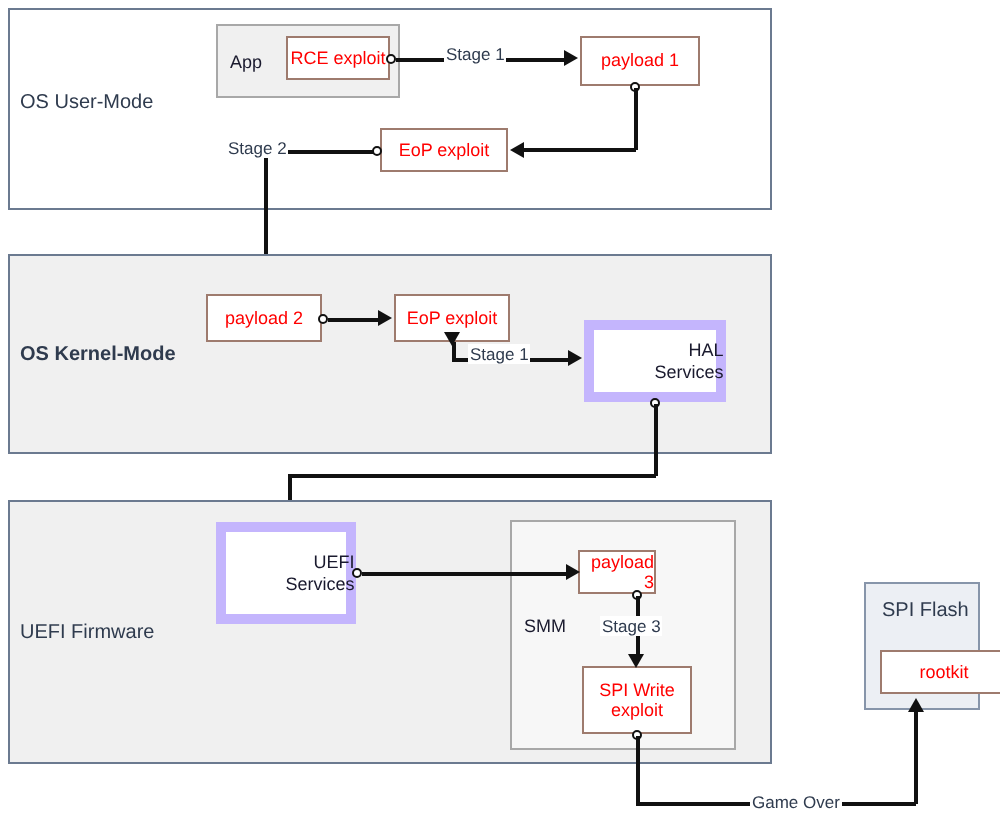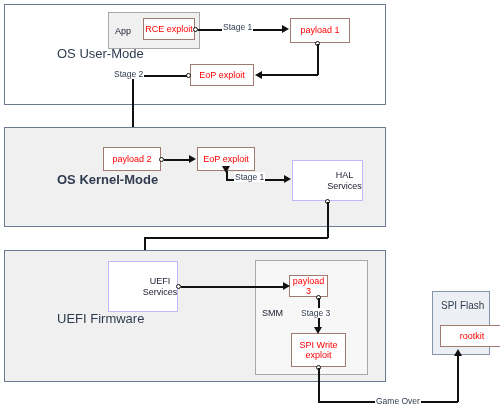--- a/index.html
+++ b/index.html
@@ -16,43 +16,42 @@
     overflow: hidden;
   }
   
   .zone {
     position: absolute;
     box-sizing: border-box;
     border: 1.5px solid #6b7a90;
   }
   .zone-label {
     position: absolute;
-    font-size: 13px;
+    font-size: 10px;
     color: #2f3b4e;
     white-space: nowrap;
-    margin-left: 47px;
   }
   
   .node {
     position: absolute;
     box-sizing: border-box;
     display: flex;
     align-items: center;
     justify-content: center;
-    text-align: center;
+    text-align: right;
     line-height: 1.15;
   }
   .node-red {
     border: 1px solid #9e7b6e;
     background: #ffffff;
     color: #ff0000;
     font-size: 9px;
   }
   .node-plain {
-    border: 1px solid #c4b5fd;
+    border: 5px solid #c4b5fd;
     background: #ffffff;
     color: #1a1a2e;
     font-size: 9px;
     padding-left: 34px;
   }
   .container-box {
     position: absolute;
     box-sizing: border-box;
     border: 1px solid #a8a8a8;
     background: #f0f0f0;

